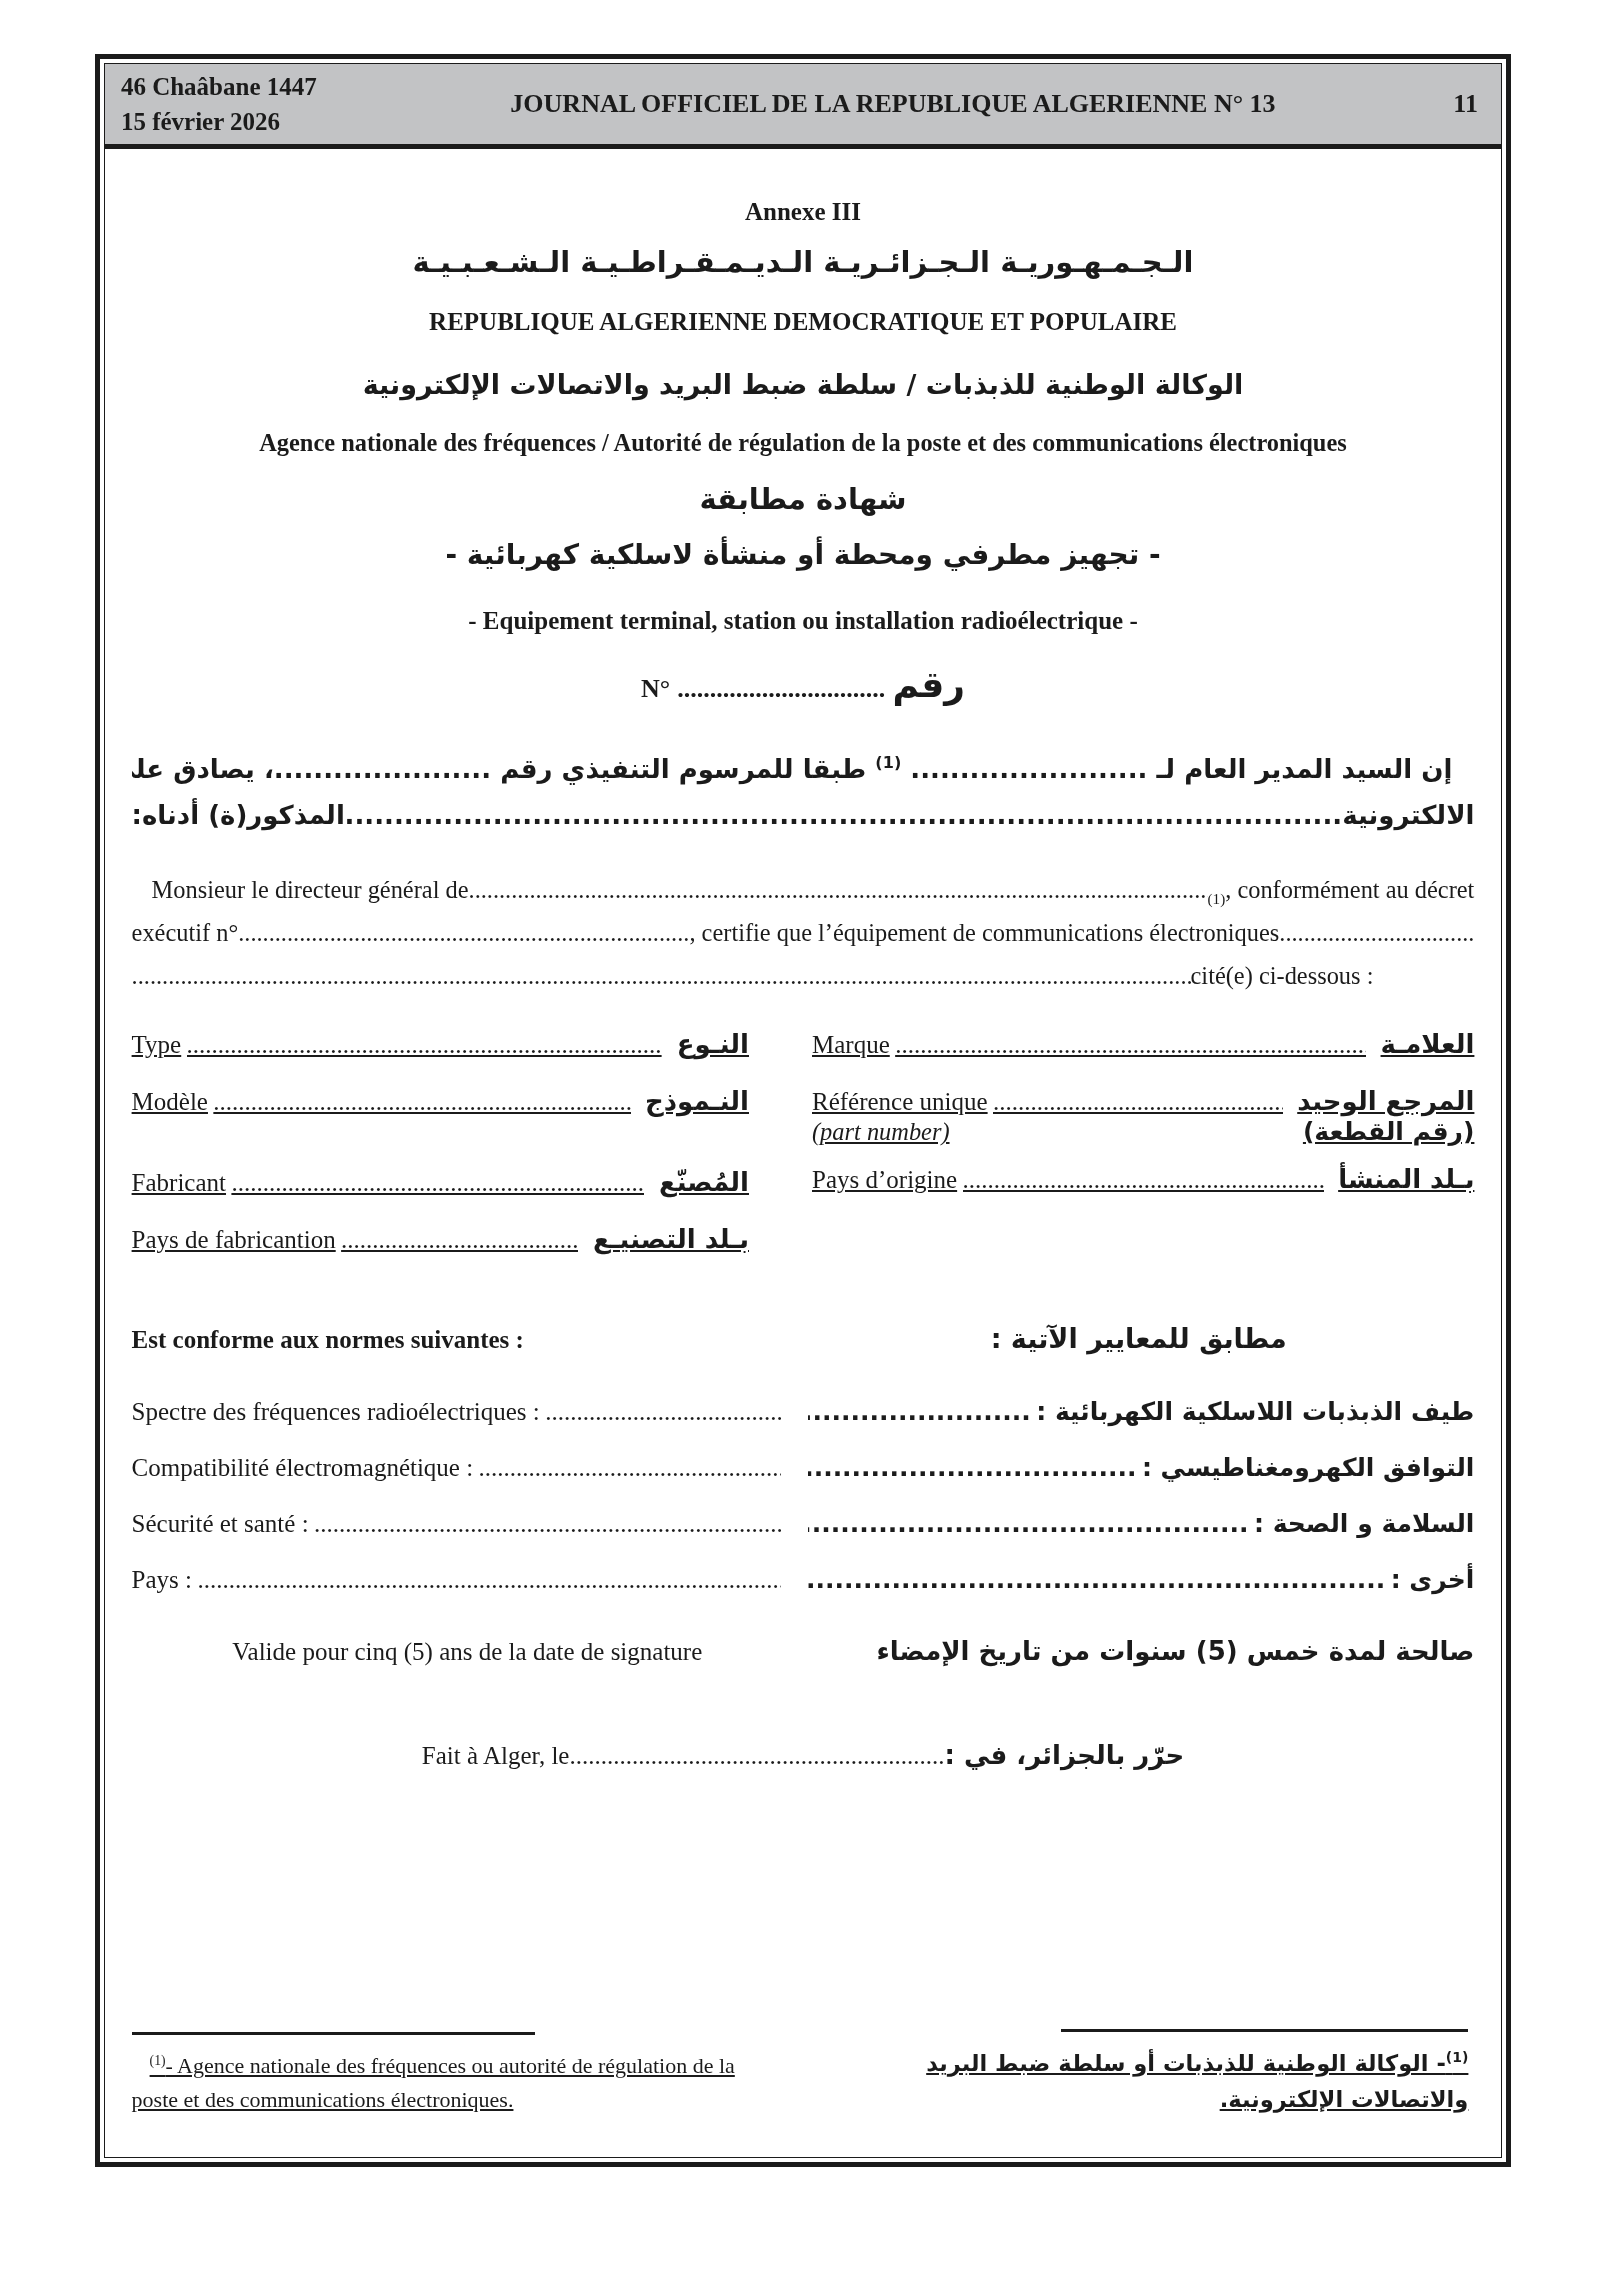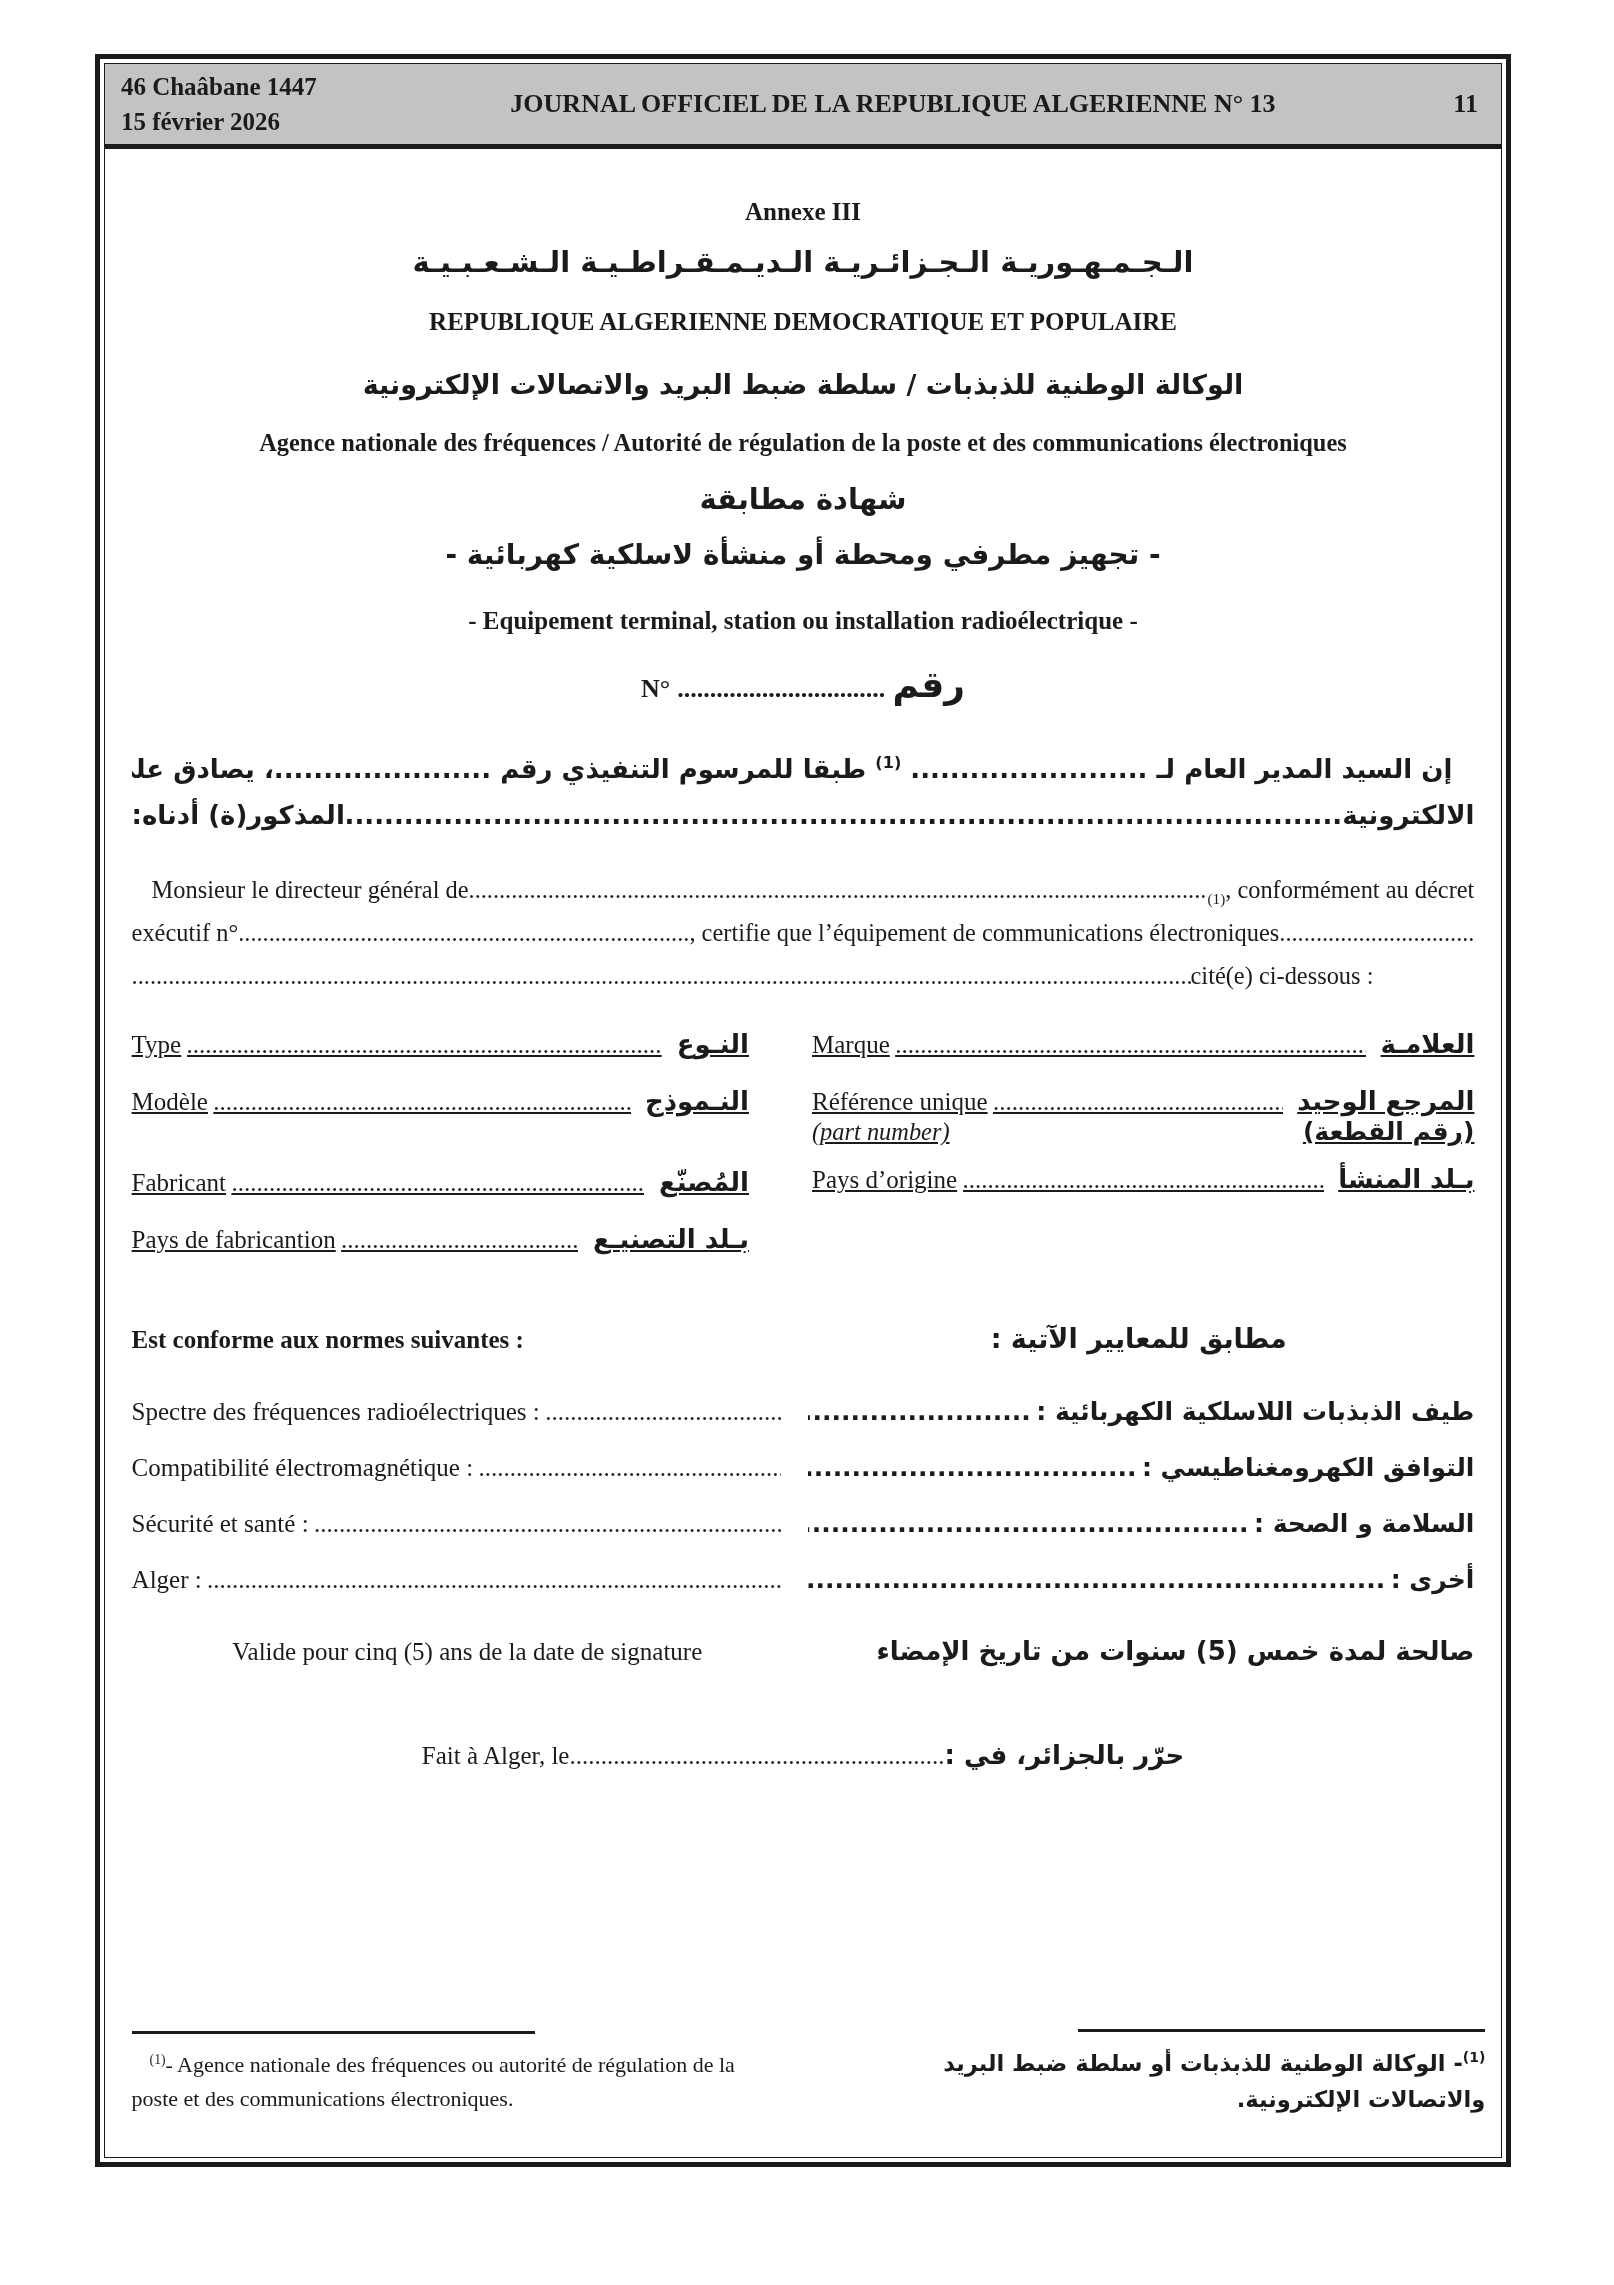--- a/index.html
+++ b/index.html
@@ -96,22 +96,22 @@
   
   .validity{ display:flex; margin-top:42px; align-items:baseline; }
   .validity-fr{ width:50%; text-align:center; font-size:25px; }
   .validity-ar{ width:50%; text-align:right; font-size:26px; }
 
   
   .signature{ margin-top:74px; display:flex; justify-content:center; align-items:baseline; font-size:25px; }
   .signature .ar{ font-size:26px; }
 
   
-  .footnotes{ position:absolute; left:27px; right:16px; bottom:40px;
-              display:flex; justify-content:space-between; align-items:center; }
+  .footnotes{ position:absolute; left:27px; right:33px; bottom:40px;
+              display:flex; justify-content:space-between; align-items:flex-end;text-decoration:underline; }
   .footnote-fr{ width:624px; font-size:22px; line-height:1.55; }
   .footnote-fr .rule{ width:403px; border-top:3.6px solid var(--ink); margin-bottom:14.5px; }
   .footnote-fr p{ text-indent:18px; }
   .footnote-ar{ width:579px; font-size:22.6px; line-height:1.6; text-align:right; }
   .footnote-ar .rule{ width:407px; border-top:3.6px solid var(--ink); margin-left:auto; margin-bottom:12.7px; }
 </style>
 </head>
 <body>
 
 <div class="frame">
@@ -250,21 +250,21 @@
             <span class="std-label">Sécurité et santé :</span>
             <span class="std-dots">................................................................................................</span>
           </div>
           <div class="std-ar">
             <span class="std-label">السلامة و الصحة :</span>
             <span class="std-dots">................................................................................................</span>
           </div>
         </div>
         <div class="standard-row">
           <div class="std-fr">
-            <span class="std-label">Alger :</span>
+            <span class="std-label">Pays :</span>
             <span class="std-dots">................................................................................................</span>
           </div>
           <div class="std-ar">
             <span class="std-label">أخرى :</span>
             <span class="std-dots">................................................................................................</span>
           </div>
         </div>
       </div>
 
       <div class="validity">

